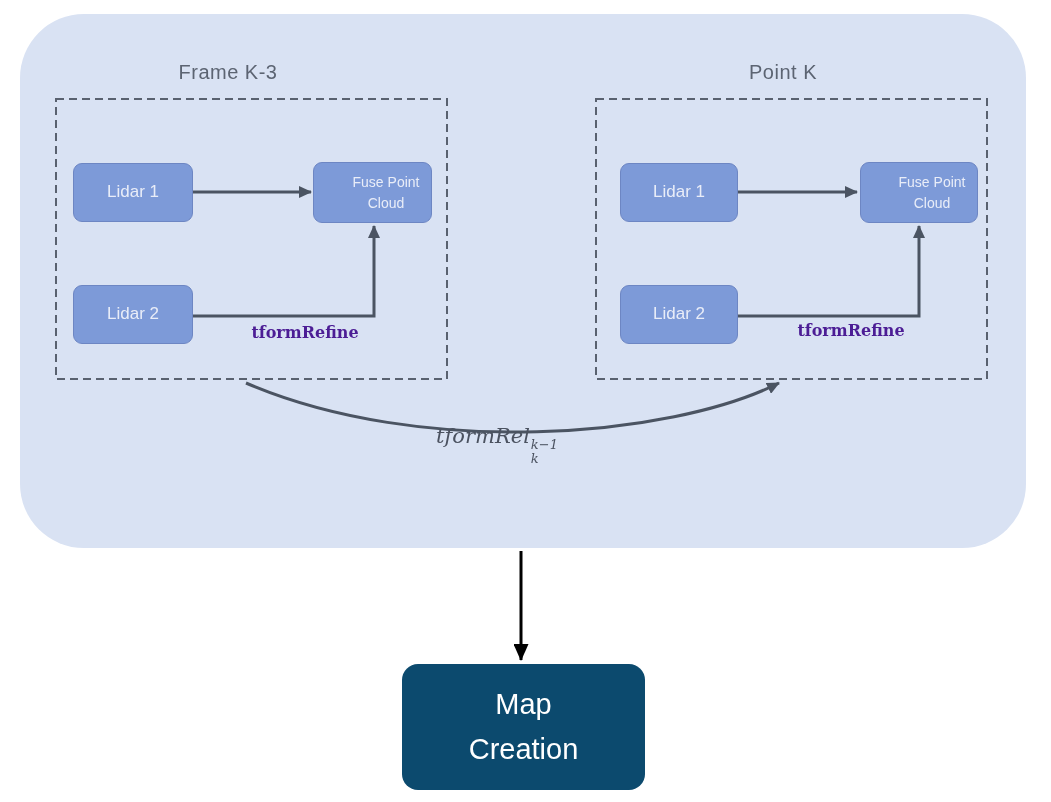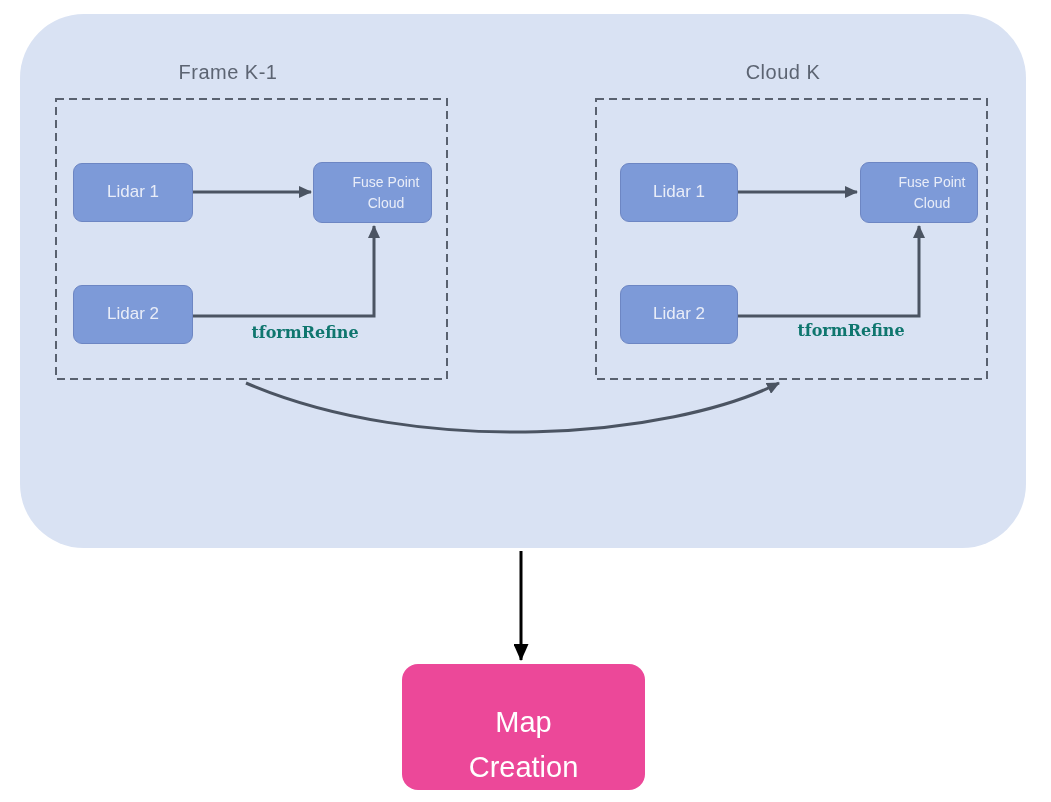--- a/index.html
+++ b/index.html
@@ -50,21 +50,21 @@
   .n-lidar2-f1 { left: 73px;  top: 285px; width: 120px; height: 59px; }
   .n-lidar1-f2 { left: 620px; top: 163px; width: 118px; height: 59px; }
   .n-fuse-f2   { left: 860px; top: 162px; width: 118px; height: 61px; }
   .n-lidar2-f2 { left: 620px; top: 285px; width: 118px; height: 59px; }
   .edge-label {
     position: absolute;
     transform: translateX(-50%);
     font-family: "DejaVu Serif", serif;
     font-weight: bold;
     font-size: 16px;
-    color: #0f766e;
+    color: #4c1d95;
     white-space: nowrap;
     text-align: right;
   }
   .edge-label.f1 { left: 305px; top: 323px; }
   .edge-label.f2 { left: 851px; top: 321px; }
   .math-label {
     position: absolute;
     left: 497px; top: 424px;
     transform: translateX(-50%);
     font-family: "DejaVu Serif", serif;
@@ -79,24 +79,24 @@
     vertical-align: -6px;
     font-size: 13px;
     line-height: 1.05;
     margin-left: 1px;
     font-style: italic;
   }
   .map-node {
     position: absolute;
     left: 402px; top: 664px;
     width: 243px; height: 126px;
-    background: #ec4899;
+    background: #0c4a6e;
     border-radius: 16px;
     display: flex;
-    align-items: flex-end;
+    align-items: center;
     justify-content: center;
     text-align: center;
     color: #ffffff;
     font-size: 29px;
     line-height: 1.55;
   }
   .map-node .inner { width: 150px; }
   svg.overlay {
     position: absolute;
     left: 0; top: 0;
@@ -104,22 +104,22 @@
     pointer-events: none;
   }
 </style>
 </head>
 <body>
 
 <div class="canvas">
 
   <div class="container"></div>
 
-  <div class="frame-title f1">Frame K-1</div>
-  <div class="frame-title f2">Cloud K</div>
+  <div class="frame-title f1">Frame K-3</div>
+  <div class="frame-title f2">Point K</div>
 
   <svg class="overlay" viewBox="0 0 1051 802" xmlns="http://www.w3.org/2000/svg">
     <defs>
       <marker id="arrGray" markerUnits="userSpaceOnUse" markerWidth="13" markerHeight="12" refX="12" refY="6" orient="auto">
         <path d="M0,0 L13,6 L0,12 Z" fill="#4b5462"></path>
       </marker>
       <marker id="arrBlack" markerUnits="userSpaceOnUse" markerWidth="17" markerHeight="15" refX="16" refY="7.5" orient="auto">
         <path d="M0,0 L17,7.5 L0,15 Z" fill="#000000"></path>
       </marker>
     </defs>
@@ -146,18 +146,24 @@
 
   <div class="node n-lidar1-f2">Lidar 1</div>
   <div class="node fuse n-fuse-f2">
     <span class="inner">Fuse Point Cloud</span>
   </div>
   <div class="node n-lidar2-f2">Lidar 2</div>
 
   <div class="edge-label f1">tformRefine</div>
   <div class="edge-label f2">tformRefine</div>
 
+  <div class="math-label">
+    <span>tformRel</span><span class="supsub">
+        <span>k−1</span>
+        <span>k</span>
+      </span>
+  </div>
 
   <div class="map-node">
     <span class="inner">Map Creation</span>
   </div>
 
 </div>
 
 </body></html>

